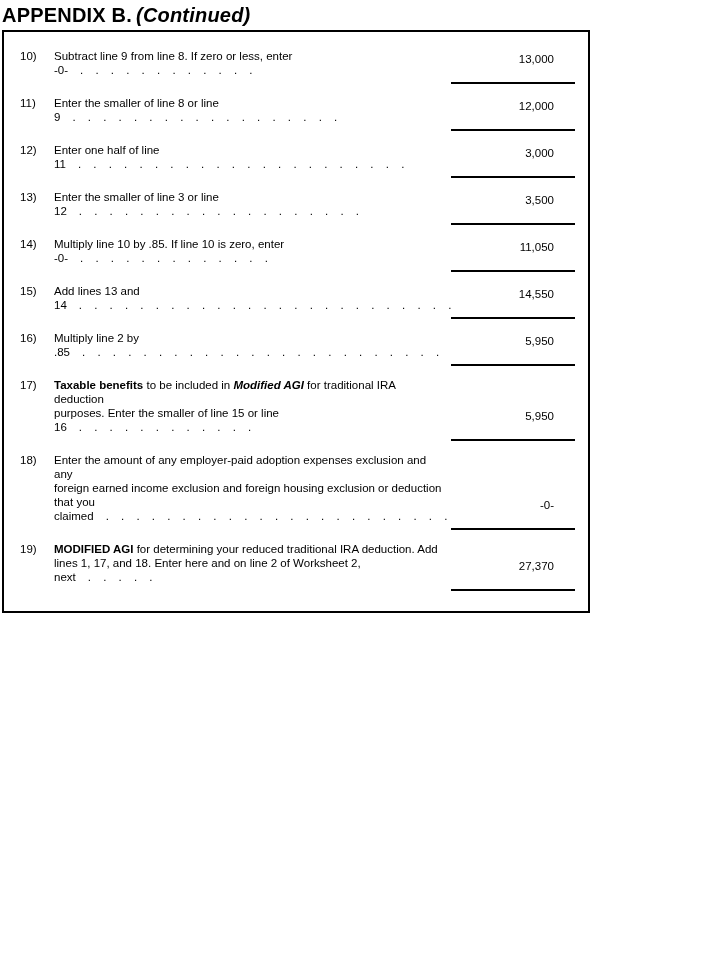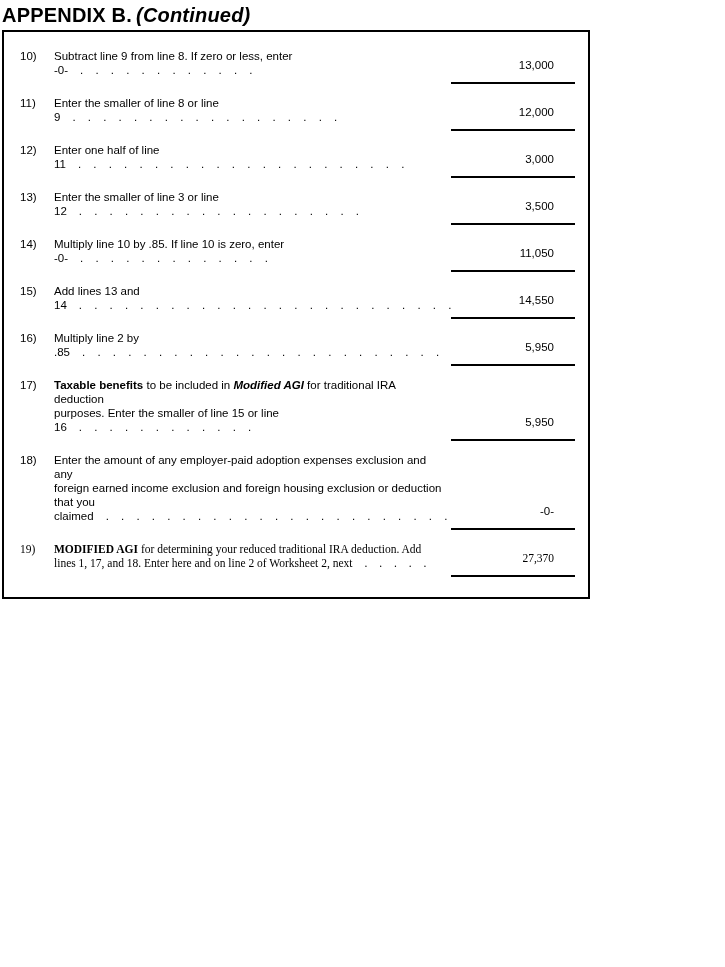--- a/index.html
+++ b/index.html
@@ -35,21 +35,20 @@
   }
   .row {
     display: flex;
     align-items: flex-start;
     margin-bottom: 19px;
     font-size: 11.5px;
     line-height: 14px;
   }
   .row:last-child {
     margin-bottom: 0;
-    font-family: Liberation Serif, serif;
   }
   .num {
     flex: 0 0 26px;
     width: 26px;
     white-space: nowrap;
   }
   .desc {
     flex: 1 1 auto;
     min-width: 0;
     padding-left: 8px;
@@ -61,21 +60,21 @@
     word-spacing: 9px;
     padding-left: 12px;
   }
   .amount {
     flex: 0 0 124px;
     width: 124px;
     box-sizing: border-box;
     margin-right: 13px;
     border-bottom: 2px solid #000000;
     text-align: right;
-    padding: 0 21px 10px 0;
+    padding: 0 21px 16px 0;
     align-self: flex-end;
     margin-bottom: -7px;
     white-space: nowrap;
   }
   .seg-bold { font-weight: bold; }
   .seg-bolditalic { font-weight: bold; font-style: italic; }
 </style>
 </head>
 <body>
 

